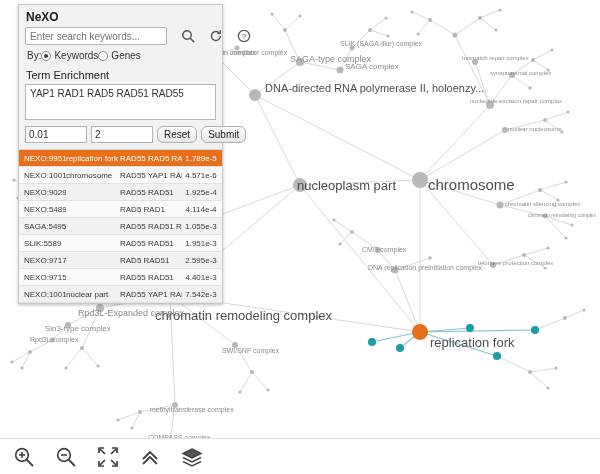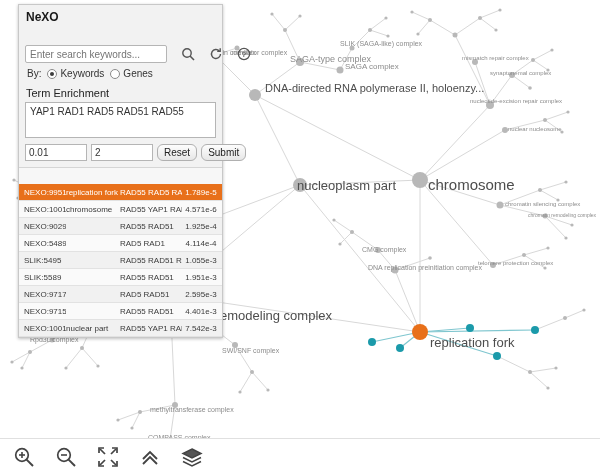--- a/index.html
+++ b/index.html
@@ -49,21 +49,20 @@
     font-size: 12px;
     font-weight: bold;
     color: #1a1a1a;
     padding: 5px 7px 3px 7px;
   }
   .search-row {
     display: flex;
     align-items: center;
     padding: 0 6px 5px 6px;
     gap: 14px;
-    margin-top: 18px;
   }
   .search-input {
     flex: 1;
     height: 18px;
     border: 1px solid #b5b5b5;
     background: #ffffff;
     font-size: 10px;
     color: #999;
     padding: 0 4px;
     box-sizing: border-box;
@@ -77,21 +76,20 @@
     color: #5a5a5a;
   }
   .icon-btn svg { display: block; }
 
   .by-row {
     display: flex;
     align-items: center;
     padding: 0 6px 6px 8px;
     font-size: 10px;
     color: #333;
-    gap: 6px;
   }
   .radio-wrap {
     display: flex;
     align-items: flex-end;
     gap: 3px;
   }
   .radio {
     width: 10px; height: 10px;
     border: 1px solid #8a8a8a;
     border-radius: 50%;
@@ -167,21 +165,20 @@
     color: #3a3a3a;
     border-bottom: 1px solid #e2e2e2;
     padding: 0 2px;
     box-sizing: border-box;
     background: #fafafa;
   }
   .res-row.alt { background: #f1f1f1; }
   .res-row.selected {
     background: #e8701a;
     color: #ffffff;
-    margin-top: 16px;
   }
   .c-id   { width: 42px; padding-left: 3px; overflow: hidden; white-space: nowrap; }
   .c-name { width: 54px; overflow: hidden; white-space: nowrap; }
   .c-genes{ flex: 1; overflow: hidden; white-space: nowrap; }
   .c-p    { width: 38px; text-align: center; overflow: hidden; white-space: nowrap; }
 
   
   #bottom-toolbar {
     position: absolute;
     left: 0; bottom: 0;
@@ -517,21 +514,21 @@
       <span class="c-genes">RAD55 RAD51</span>
       <span class="c-p">1.925e-4</span>
     </div>
     <div class="res-row">
       <span class="c-id">NEXO:5489</span>
       <span class="c-name"></span>
       <span class="c-genes">RAD5 RAD1</span>
       <span class="c-p">4.114e-4</span>
     </div>
     <div class="res-row alt">
-      <span class="c-id">SLIK:5495</span>
+      <span class="c-id">SAGA:5495</span>
       <span class="c-name"></span>
       <span class="c-genes">RAD55 RAD51 RAD1</span>
       <span class="c-p">1.055e-3</span>
     </div>
     <div class="res-row">
       <span class="c-id">SLIK:5589</span>
       <span class="c-name"></span>
       <span class="c-genes">RAD55 RAD51</span>
       <span class="c-p">1.951e-3</span>
     </div>

